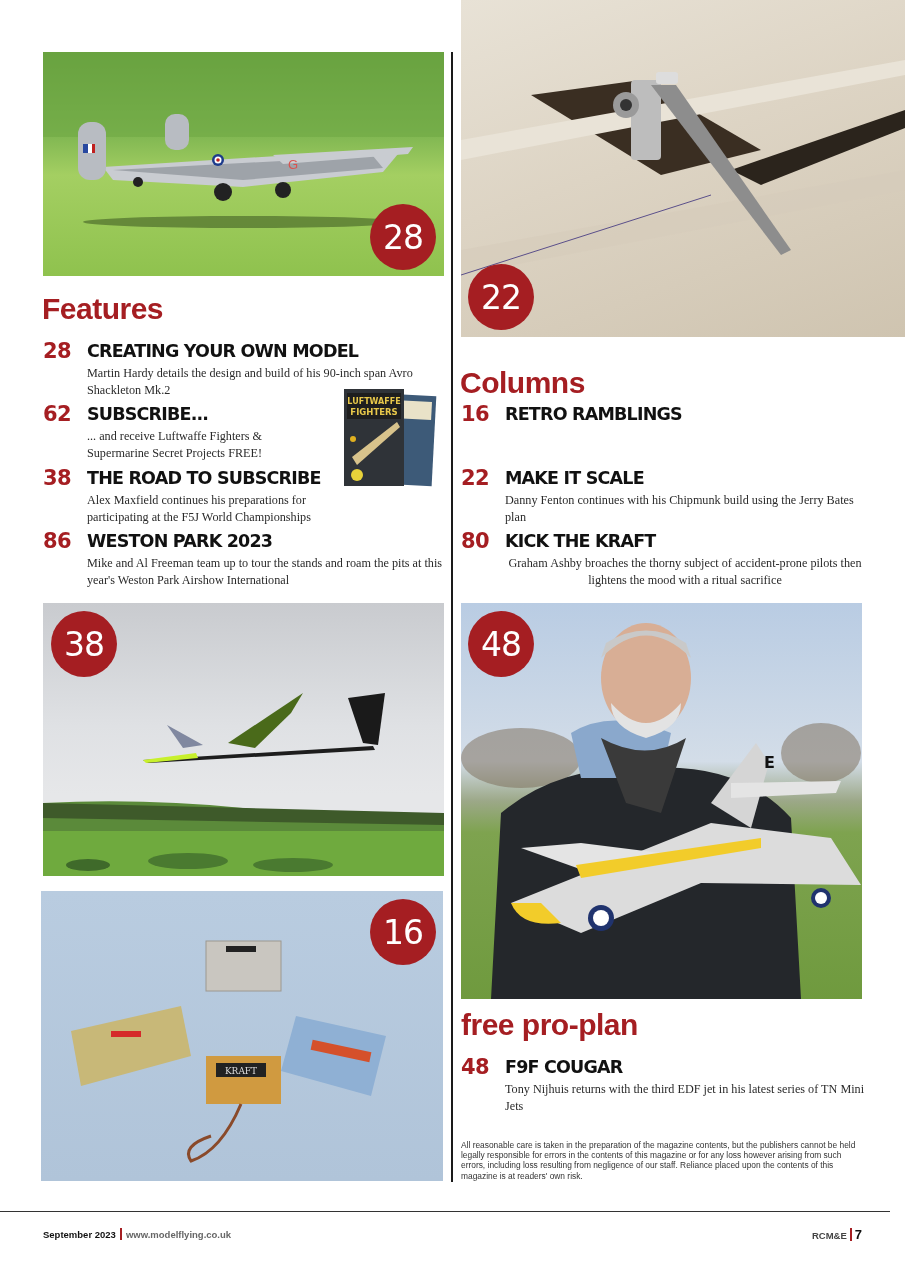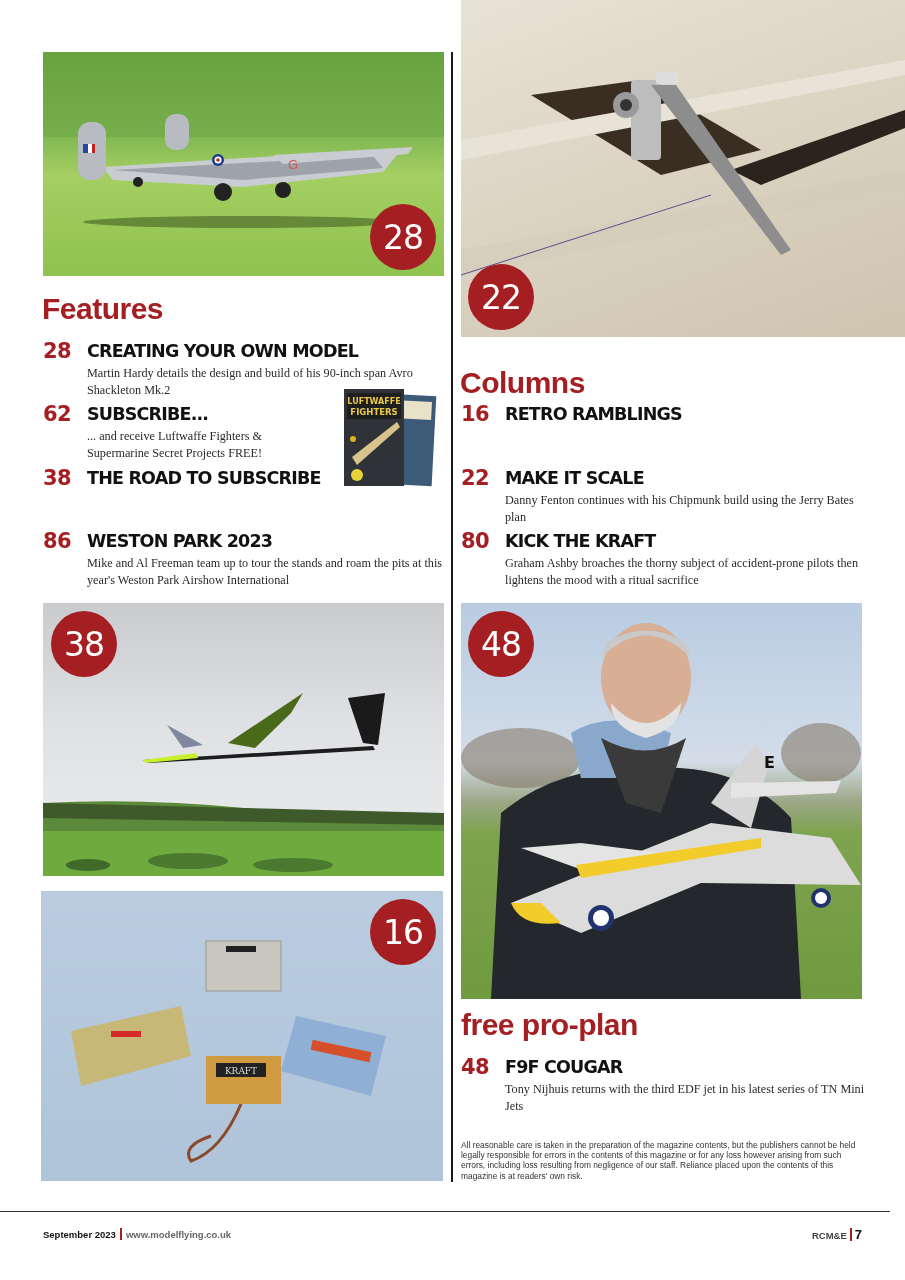--- a/index.html
+++ b/index.html
@@ -119,20 +119,21 @@
     <text x="32" y="28" font-size="8.5" font-weight="bold" text-anchor="middle" fill="#e8c84a" font-family="DejaVu Sans, sans-serif">FIGHTERS</text>
     <path d="M10 70 L55 35 L58 40 L15 78 Z" fill="#d8c38c"></path>
     <circle cx="11" cy="52" r="3" fill="#e0b020"></circle>
     <circle cx="15" cy="88" r="6" fill="#e8d23a"></circle>
   </svg>
 </div>
 
 <div class="entry" style="left:43px;top:466px;width:320px;height:50px;">
   <span class="num">38</span>
   <span class="title">THE ROAD TO SUBSCRIBE</span>
+  <span class="desc" style="width:265px;">Alex Maxfield continues his preparations for participating at the F5J World Championships</span>
 </div>
 
 <div class="entry" style="left:43px;top:529px;width:400px;height:50px;">
   <span class="num">86</span>
   <span class="title">WESTON PARK 2023</span>
   <span class="desc">Mike and Al Freeman team up to tour the stands and roam the pits at this year's Weston Park Airshow International</span>
 </div>
 
 <div class="section-title" style="left:460px;top:354px;margin-top:12px;">Columns</div>
 
@@ -140,21 +141,21 @@
   <span class="num">16</span>
   <span class="title">RETRO RAMBLINGS</span>
 </div>
 
 <div class="entry" style="left:461px;top:466px;width:405px;height:50px;">
   <span class="num">22</span>
   <span class="title">MAKE IT SCALE</span>
   <span class="desc">Danny Fenton continues with his Chipmunk build using the Jerry Bates plan</span>
 </div>
 
-<div class="entry" style="left:461px;top:529px;width:405px;height:50px;">
+<div class="entry" style="left:461px;top:529px;width:405px;height:50px;text-align:center;">
   <span class="num">80</span>
   <span class="title">KICK THE KRAFT</span>
   <span class="desc">Graham Ashby broaches the thorny subject of accident-prone pilots then lightens the mood with a ritual sacrifice</span>
 </div>
 
 <div class="photo" style="left:43px;top:603px;width:401px;height:273px;background:linear-gradient(180deg,#c9cbcf 0%,#dfe1e4 45%,#e6e7e9 70%);">
   <svg width="401" height="273" viewBox="0 0 401 273">
     <path d="M0 200 Q100 195 200 205 T401 210 L401 273 L0 273 Z" fill="#5b8a3a"></path>
     <path d="M0 200 L401 210 L401 222 L0 215 Z" fill="#3e5a2a"></path>
     <rect x="0" y="228" width="401" height="45" fill="#6faa3e"></rect>

